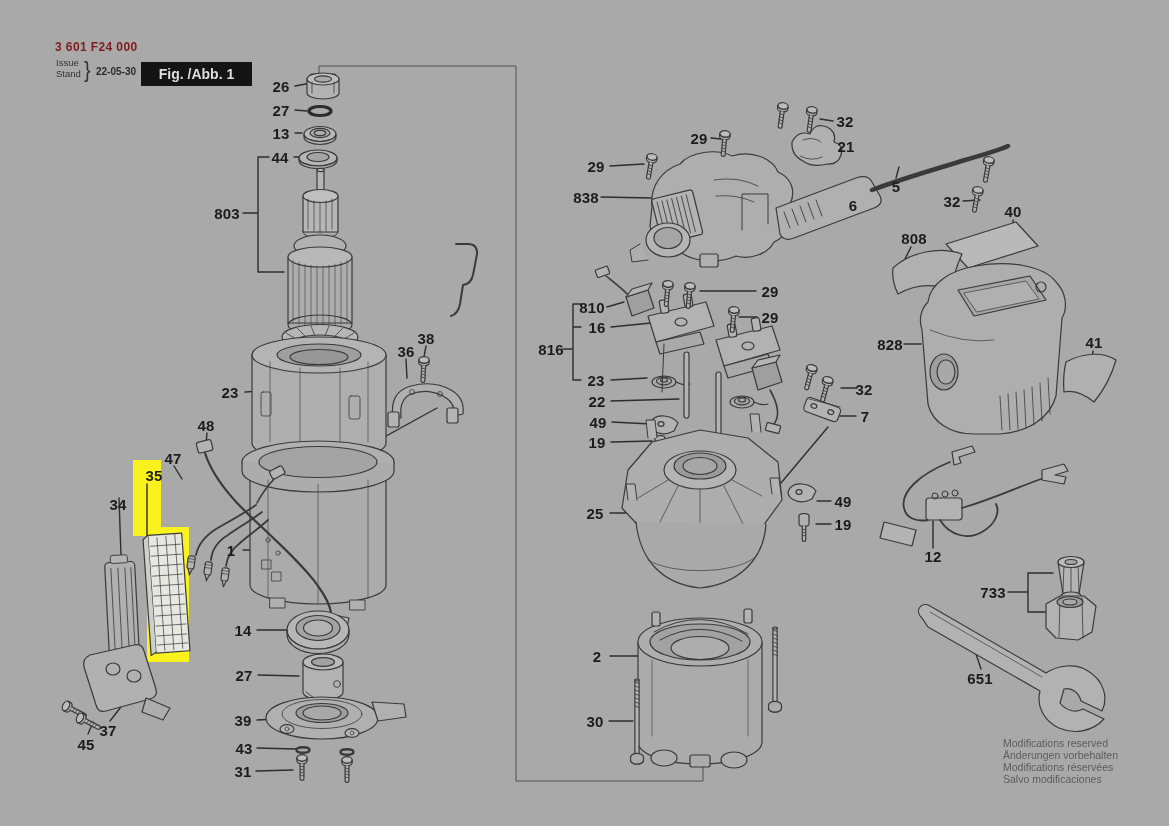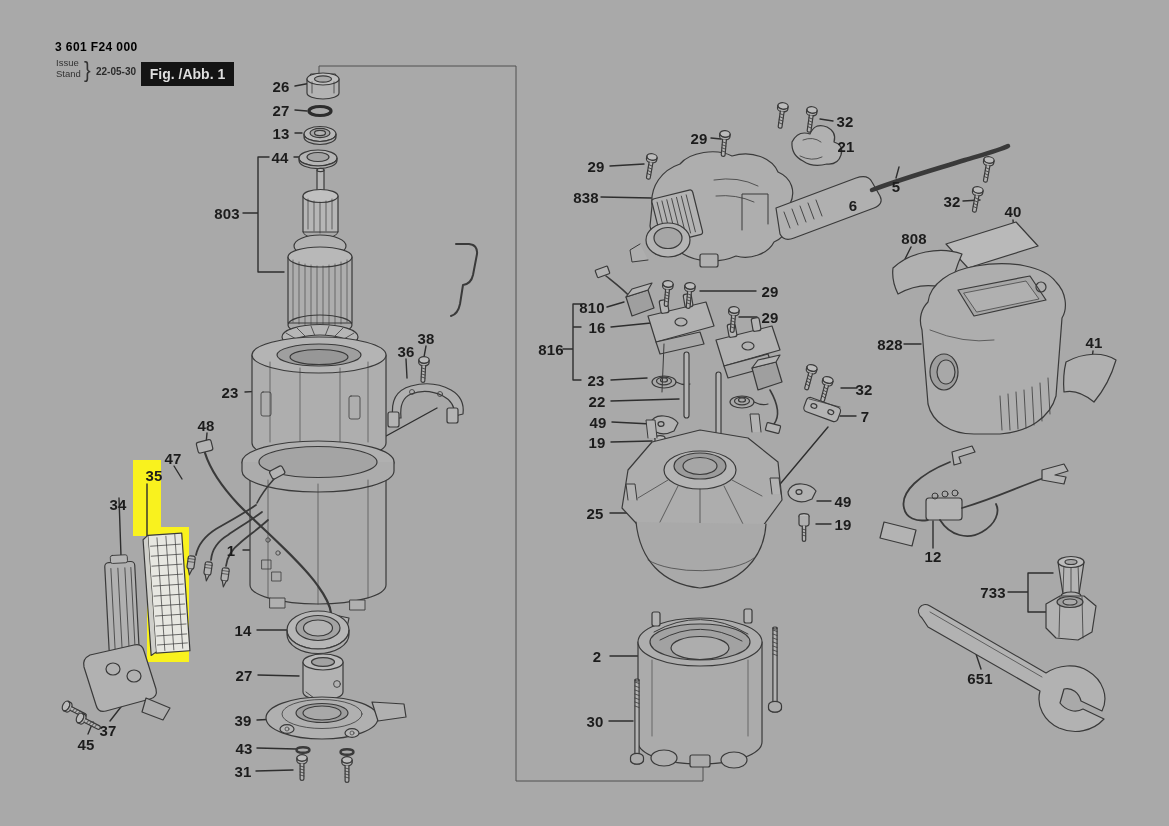--- a/index.html
+++ b/index.html
@@ -14,27 +14,27 @@
     font-family:"Liberation Sans", sans-serif;
   }
   .stage{position:absolute;inset:0}
   svg.drawing{position:absolute;left:0;top:0}
   .labels-layer{position:absolute;inset:0;pointer-events:none}
   .part-label{
     position:absolute;transform:translate(-50%,-50%);
     font-size:15px;font-weight:bold;color:var(--label);
     white-space:nowrap;letter-spacing:.2px;
   }
-  .hdr{position:absolute;color:#000000}
+  .hdr{position:absolute;color:#7f1d1d}
   .hdr-partnum{left:55px;top:40px;font-size:12px;font-weight:bold;letter-spacing:.4px}
   .hdr-issue{left:56px;top:58px;font-size:9.5px;line-height:10.5px;color:#333}
   .hdr-brace{left:84px;top:58px;font-size:20px;color:#333;transform:scaleY(1.1)}
   .hdr-date{left:96px;top:66px;font-size:10px;font-weight:bold;color:#2c2c2c}
   .fig-box{
-    position:absolute;left:141px;top:62px;width:93px;height:24px;
+    position:absolute;left:141px;top:62px;width:111px;height:24px;
     background:var(--boxbg);color:var(--boxfg);
     font-size:14px;font-weight:bold;text-align:center;line-height:24px;
   }
   .footer{
     position:absolute;left:1003px;top:737px;
     font-size:10.5px;line-height:12px;color:var(--foot);
   }
 </style>
 </head>
 <body>
@@ -469,13 +469,19 @@
 
   <div class="hdr hdr-partnum">3 601 F24 000</div>
   <div class="hdr hdr-issue">
     <div>Issue</div>
     <div>Stand</div>
   </div>
   <div class="hdr hdr-brace">}</div>
   <div class="hdr hdr-date">22-05-30</div>
   <div class="fig-box">Fig. /Abb. 1</div>
 
+  <div class="footer">
+    <div>Modifications reserved</div>
+    <div>Änderungen vorbehalten</div>
+    <div>Modifications réservées</div>
+    <div>Salvo modificaciones</div>
+  </div>
 </div>
 
 </body></html>

